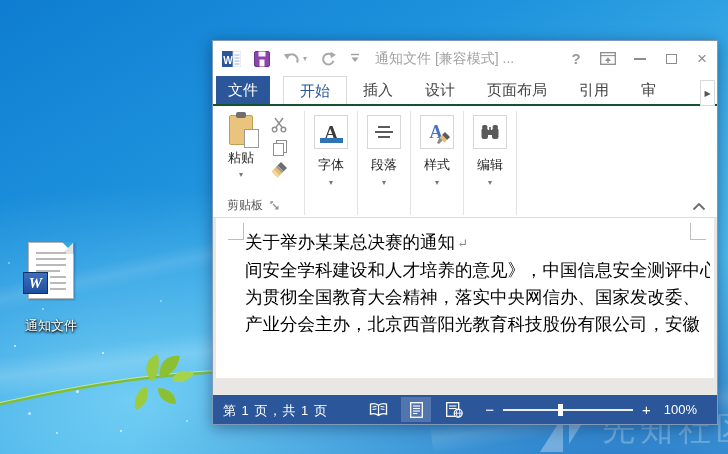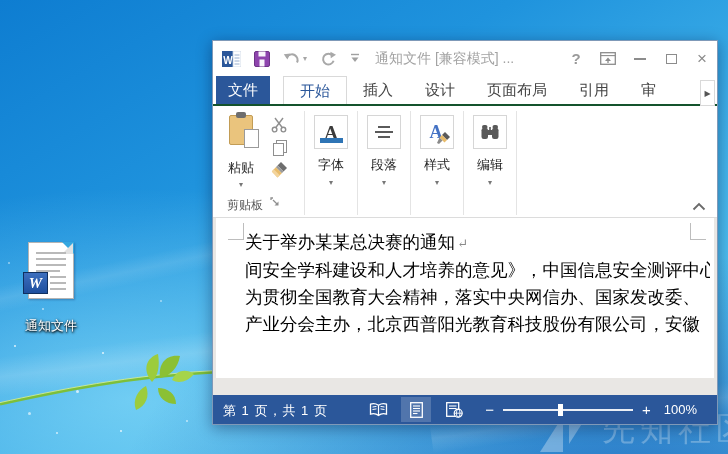--- a/index.html
+++ b/index.html
@@ -71,28 +71,28 @@
     border:1px solid #d9d9d9; display:flex; align-items:center; justify-content:center;
     font-size:8px; color:#555; cursor:pointer; }
 
   
   .ribbon { height:112px; position:relative; display:flex; padding:5px 0 0 5px; border-bottom:1px solid #dcdcdc; flex:0 0 auto; }
   .clip-group { width:86px; position:relative; display:flex; }
   .paste-btn { width:46px; display:flex; flex-direction:column; align-items:center; padding-top:4px; cursor:pointer; }
   .clipboard { position:relative; width:24px; height:30px; background:#eac47d; border:1px solid #c29c55; border-radius:2px; }
   .clipboard .clip { position:absolute; left:6px; top:-4px; width:10px; height:6px; background:#6e6e6e; border-radius:2px; }
   .clipboard .sheet { position:absolute; right:-7px; bottom:-4px; width:15px; height:19px; background:#fff; border:1px solid #9a9a9a; }
-  .paste-label { margin-top:14px; font-size:13px; color:#1f1f1f; }
+  .paste-label { margin-top:4px; font-size:13px; color:#1f1f1f; }
   .paste-caret { margin-top:3px; font-size:8px; color:#777; }
   .clip-small { width:30px; display:flex; flex-direction:column; align-items:center; gap:7px; padding-top:6px; }
   .clip-small svg { cursor:pointer; }
   .copy-icon { position:relative; width:13px; height:15px; cursor:pointer; }
   .copy-icon::before { content:""; position:absolute; left:3px; top:0; width:9px; height:11px; border:1px solid #8f8f8f; background:#fff; }
   .copy-icon::after { content:""; position:absolute; left:0; top:3px; width:9px; height:11px; border:1px solid #8f8f8f; background:#fff; }
-  .group-footer { position:absolute; left:9px; bottom:3px; display:flex; align-items:flex-start; gap:7px; }
+  .group-footer { position:absolute; left:9px; bottom:3px; display:flex; align-items:center; gap:7px; }
   .group-footer .gf-label { font-size:12px; color:#595959; }
   .rsep { width:1px; background:#e4e4e4; margin:0 0 2px 0; }
   .rgroup { width:52px; display:flex; flex-direction:column; align-items:center; padding-top:4px; cursor:pointer; }
   .iconbox { width:34px; height:34px; border:1px solid #d6d6d6; background:#fff; display:flex; align-items:center; justify-content:center; position:relative; }
   .rgroup .glabel { margin-top:7px; font-size:13px; color:#1f1f1f; }
   .rgroup .gcaret { margin-top:4px; font-size:8px; color:#777; }
   .font-A { font-size:19px; font-weight:bold; color:#3b3b3b; line-height:1; font-family:"Liberation Serif","DejaVu Serif",serif; }
   .font-bar { position:absolute; left:5px; bottom:5px; width:23px; height:5px; background:#2e74b5; }
   .para-lines div { height:2px; background:#5a5a5a; margin:3px auto; }
   .styles-A { font-size:18px; font-weight:bold; color:#4472c4; line-height:1; font-family:"Liberation Serif","DejaVu Serif",serif; margin-right:2px; }

